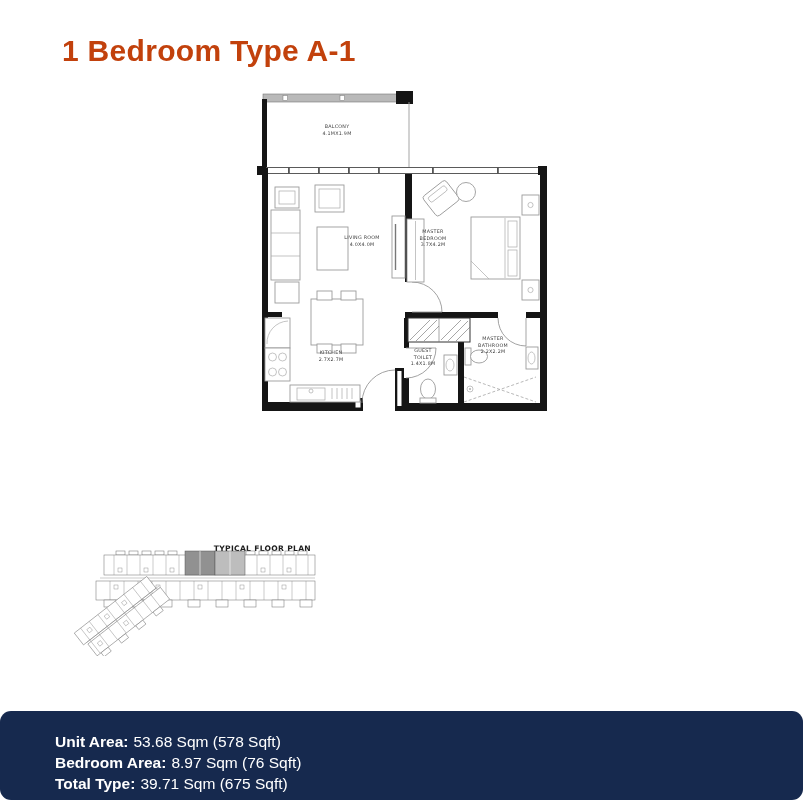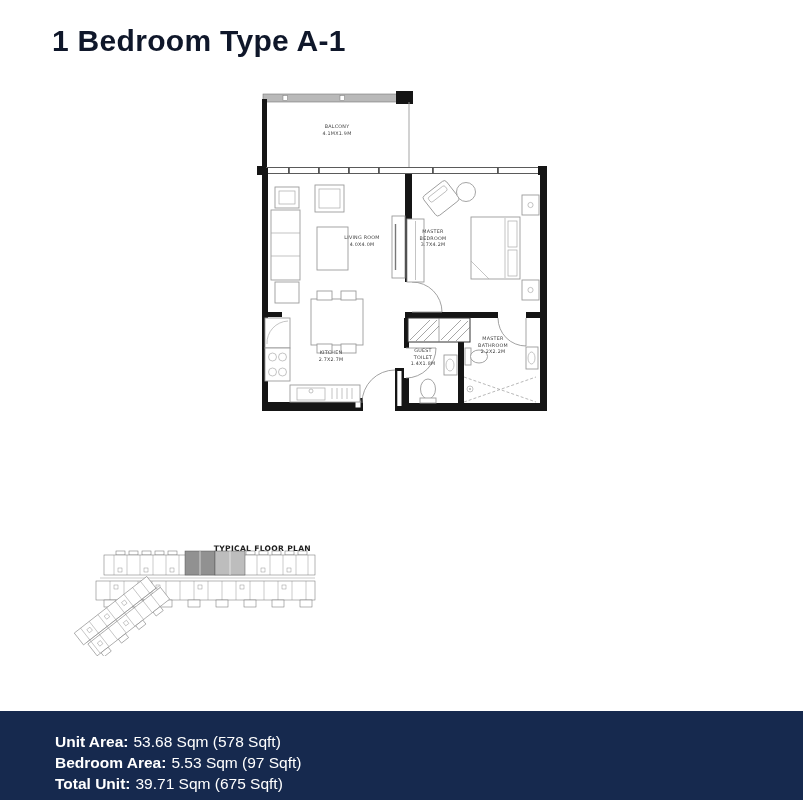--- a/index.html
+++ b/index.html
@@ -1,42 +1,43 @@
 <!DOCTYPE html>
 <html><head>
 <meta charset="utf-8">
 <style>
   html,body{margin:0;padding:0;}
   body{
     width:803px;height:800px;position:relative;background:#ffffff;
     font-family:"Liberation Sans","DejaVu Sans",sans-serif;overflow:hidden;
   }
   .page-title{
-    position:absolute;left:48px;top:20px;margin:4px;
-    font-size:30px;font-weight:bold;color:#0f172a;letter-spacing:.3px;
+    position:absolute;left:48px;top:20px;margin:14px;
+    font-size:30px;font-weight:bold;color:#c2410c;letter-spacing:.3px;
   }
   #plan-svg{position:absolute;left:250px;top:85px;}
   #mini-svg{position:absolute;left:56px;top:538px;}
   .wall{fill:#151515;stroke:none;}
   .thin{stroke:#5a5a5a;stroke-width:1;fill:none;}
   .gline{stroke:#9b9b9b;stroke-width:.9;fill:none;}
   .furn{stroke:#9b9b9b;stroke-width:.9;fill:#ffffff;}
   .furn2{stroke:#aaaaaa;stroke-width:.7;fill:none;}
   .arc{stroke:#8a8a8a;stroke-width:.8;fill:none;}
   .hatch{stroke:#6b6b6b;stroke-width:.6;}
   .dash{stroke:#9a9a9a;stroke-width:.7;fill:none;stroke-dasharray:3 2;}
   svg text{font-family:"DejaVu Sans","Liberation Sans",sans-serif;fill:#3c3c3c;}
   .room-label{font-size:4.8px;letter-spacing:.25px;text-anchor:middle;}
   .mini-label{font-size:7.6px;font-weight:bold;fill:#1d1d1d;letter-spacing:.3px;text-anchor:end;}
   .mini{stroke:#787878;stroke-width:.55;fill:#ffffff;}
   .mini-ln{stroke:#8a8a8a;stroke-width:.45;fill:none;}
   .footer{
     position:absolute;left:0;top:711px;width:803px;height:89px;
     background:#16294e;color:#ffffff;box-sizing:border-box;
     padding:20px 0 0 55px;
+    border-radius:11px;
   }
   .footer .row{font-size:15.5px;line-height:21px;}
   .footer .lbl{font-weight:bold;margin-right:5px;}
 </style>
 </head>
 <body>
 
 <h1 class="page-title">1 Bedroom Type A-1</h1>
 
 <svg id="plan-svg" width="305" height="335" viewBox="250 85 305 335">
@@ -343,18 +344,18 @@
         <rect x="-17" y="30" width="9" height="5"></rect>
     </g>
   </g>
 </svg>
 
 <div class="footer">
   <div class="row">
     <span class="lbl">Unit Area:</span><span>53.68 Sqm (578 Sqft)</span>
   </div>
   <div class="row">
-    <span class="lbl">Bedroom Area:</span><span>5.53 Sqm (97 Sqft)</span>
+    <span class="lbl">Bedroom Area:</span><span>8.97 Sqm (76 Sqft)</span>
   </div>
   <div class="row">
-    <span class="lbl">Total Unit:</span><span>39.71 Sqm (675 Sqft)</span>
+    <span class="lbl">Total Type:</span><span>39.71 Sqm (675 Sqft)</span>
   </div>
 </div>
 
 </body></html>

